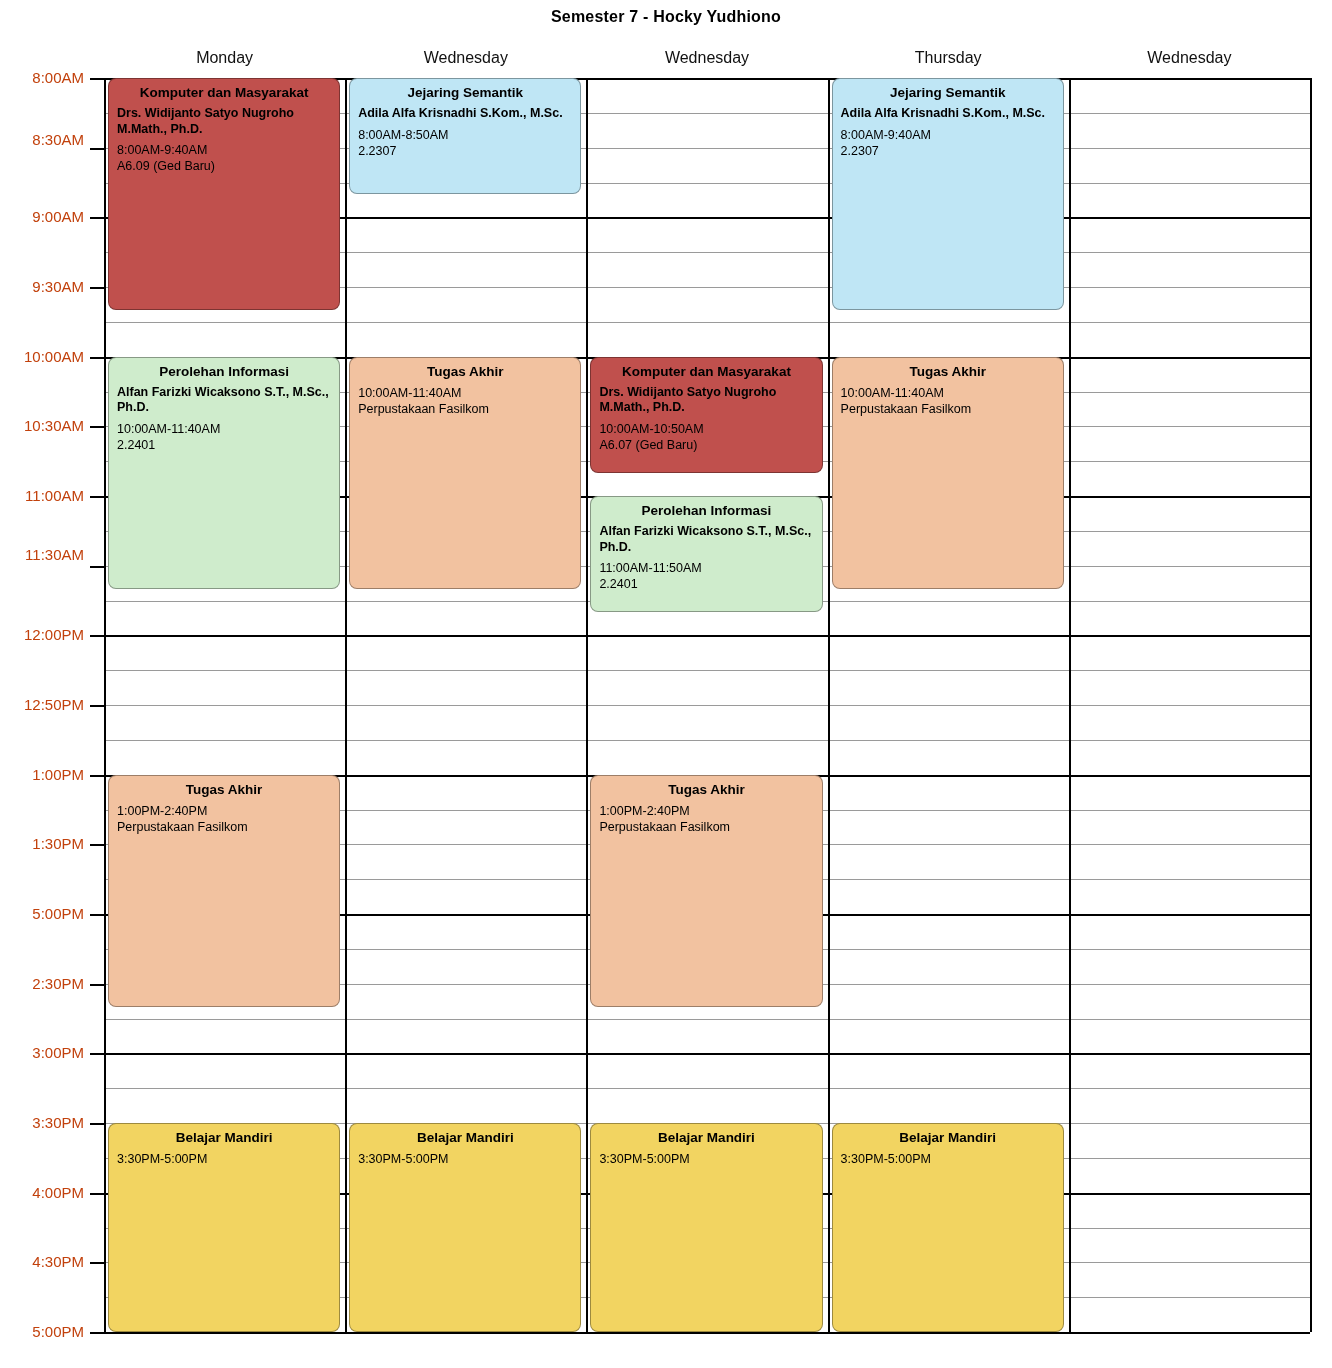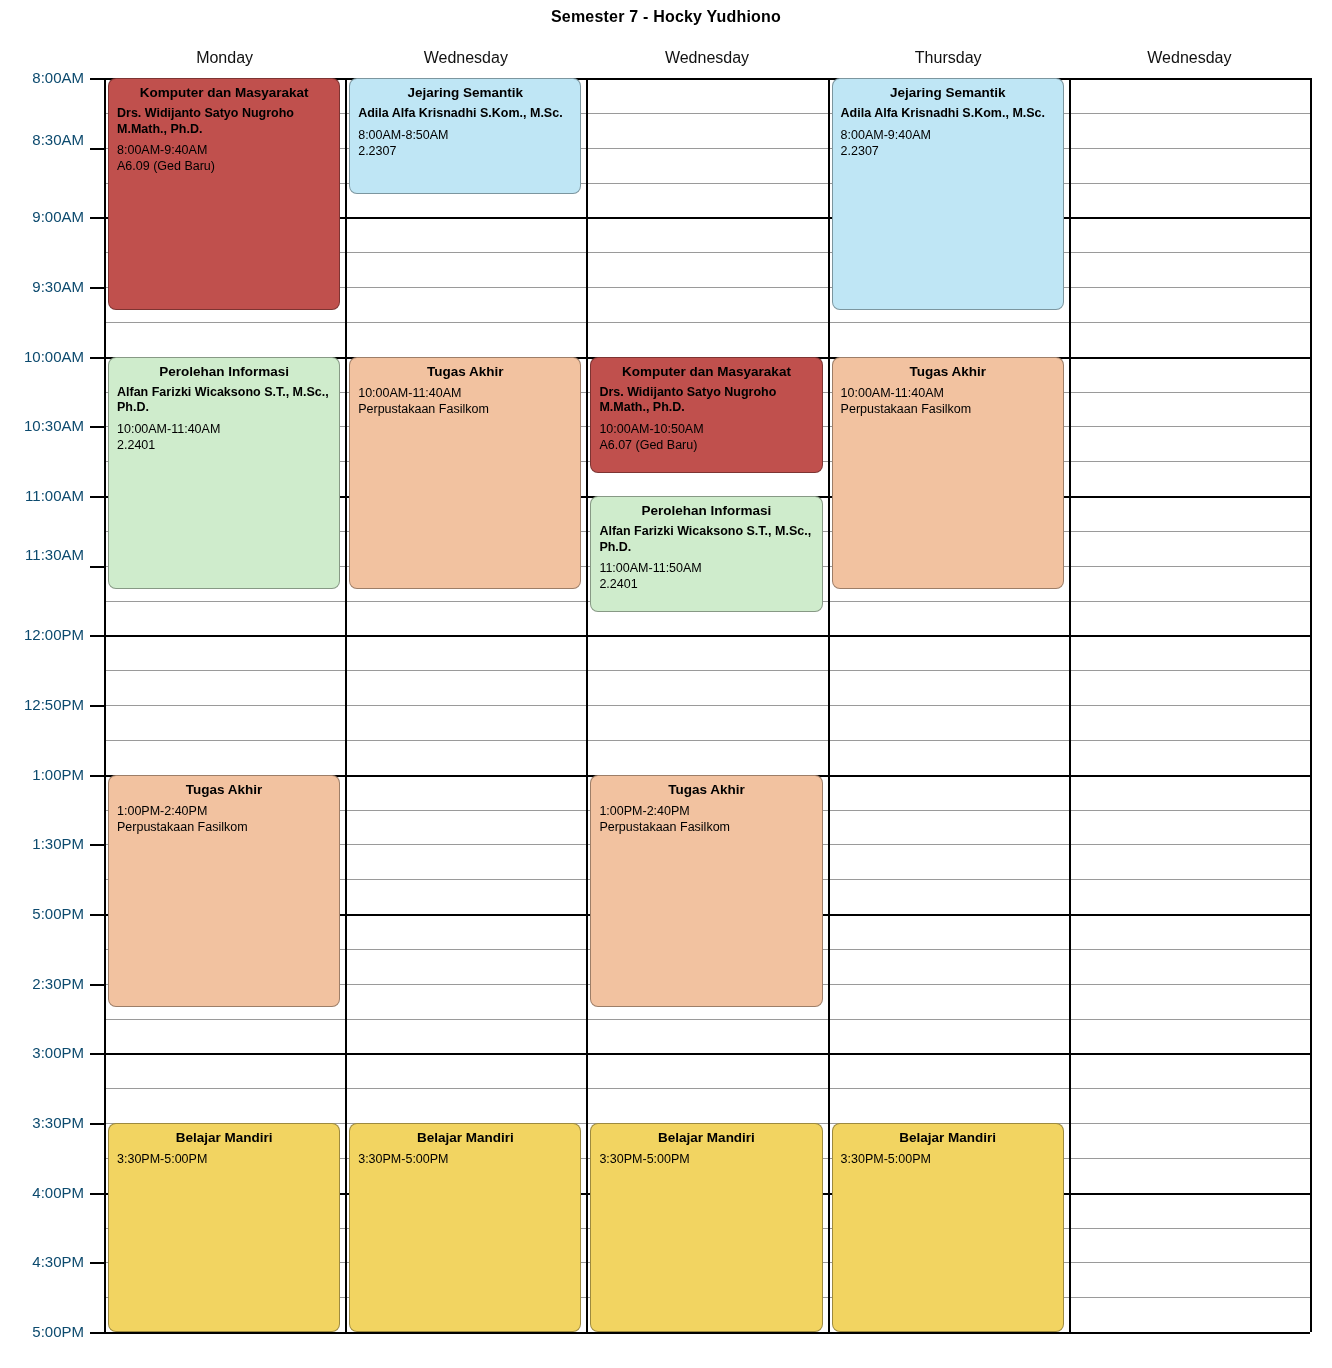--- a/index.html
+++ b/index.html
@@ -46,21 +46,21 @@
     font-size: 16px;
     color: #111;
   }
 
   .time-label {
     position: absolute;
     left: 0;
     width: 84px;
     text-align: right;
     font-size: 15px;
-    color: #0c4a6e;
+    color: #c2410c;
     transform: translateY(-9px);
   }
 
   .tick {
     position: absolute;
     left: 90px;
     width: 14px;
     height: 0;
     border-top: 2px solid #000;
   }

